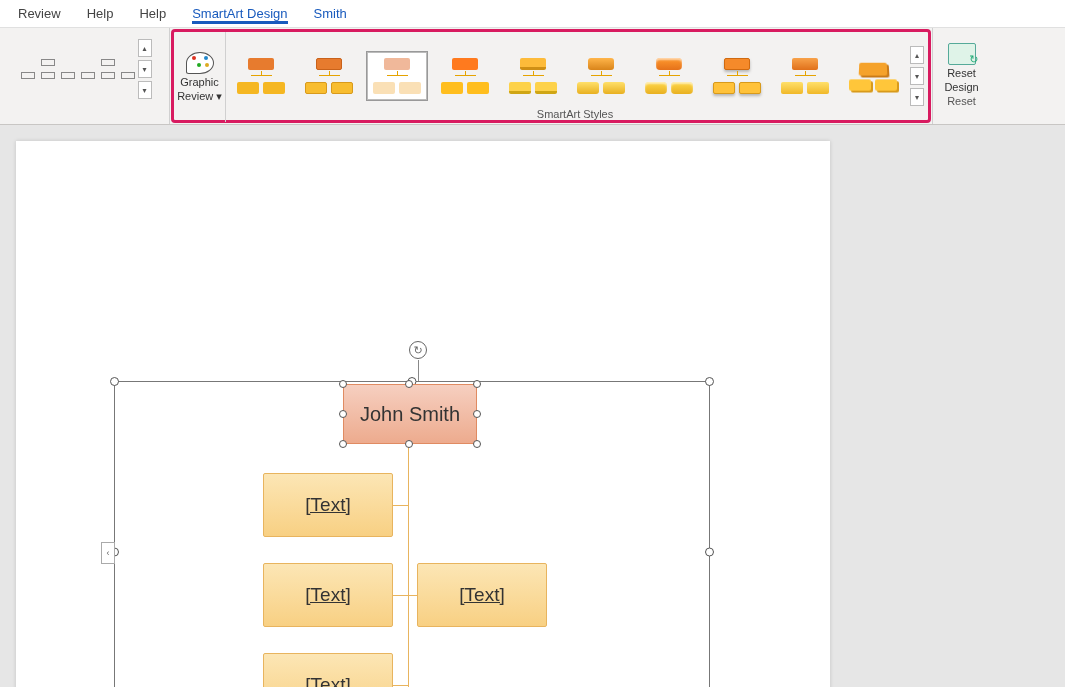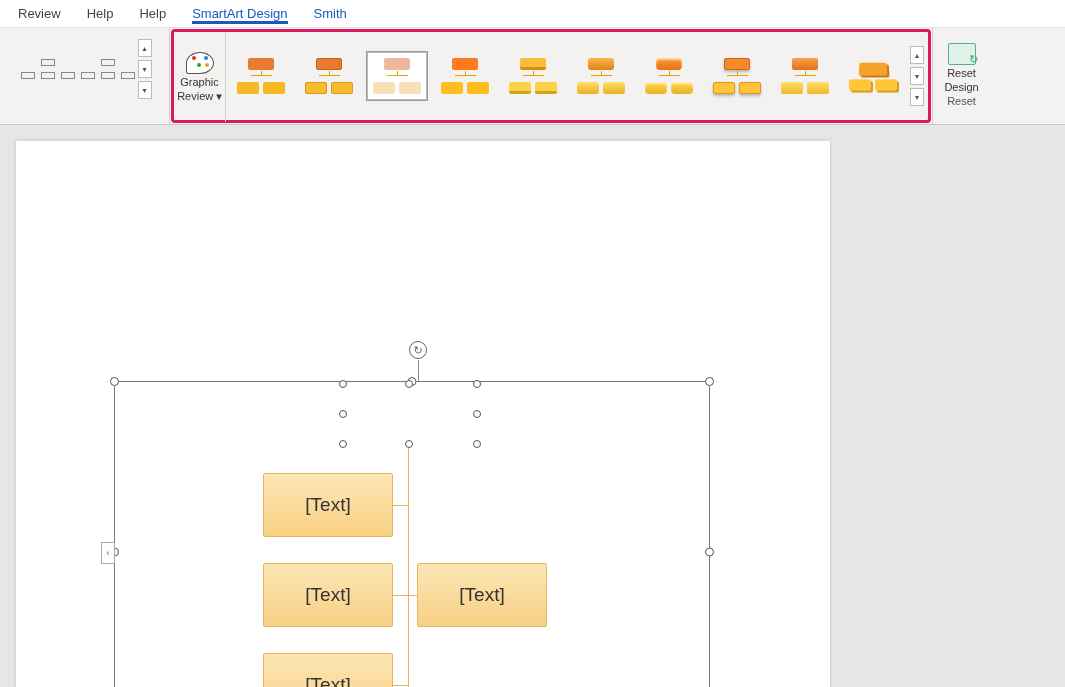--- a/index.html
+++ b/index.html
@@ -79,21 +79,21 @@
   .sel-frame { position:absolute; left:98px; top:240px; width:596px; height:342px; border:1px solid #777; }
   .handle { position:absolute; width:9px; height:9px; background:#fff; border:1px solid #555; border-radius:50%;}
   .h-tl{left:-5px;top:-5px;} .h-tr{right:-5px;top:-5px;}
   .h-t{left:50%;top:-5px;transform:translateX(-50%);}
   .h-l{left:-5px;top:50%;transform:translateY(-50%);} .h-r{right:-5px;top:50%;transform:translateY(-50%);}
 
   .collapse-tab { position:absolute; left:-14px; top:160px; width:14px;height:22px;border:1px solid #aaa;background:#fff;display:flex;align-items:center;justify-content:center;font-size:9px;color:#666;cursor:pointer;}
 
   .node { position:absolute; display:flex; align-items:center; justify-content:center; font-size:20px; color:#333;}
   .node.root { left:228px; top:2px; width:134px; height:60px; background:linear-gradient(#f6cfc0,#edab8e); border:1px solid #e08b62; border-radius:4px;}
-  .node.child { width:130px; height:64px; background:linear-gradient(#fce6b5,#f8d083); border:1px solid #e8b45e; border-radius:2px; font-size:19px;}
+  .node.child { width:130px; height:64px; background:linear-gradient(#fce6b5,#f8d083); border:1px solid #e8b45e; border-radius:2px; font-size:19px;text-decoration:underline;}
   .c1{left:148px; top:91px;}
   .c2{left:148px; top:181px;}
   .c3{left:302px; top:181px;}
   .c4{left:148px; top:271px;}
 
   .line { position:absolute; background:#e8b45e; }
   .l-v1{left:293px; top:62px; width:1px; height:274px;}
   .l-h1{left:278px; top:123px; width:15px; height:1px;}
   .l-h2{left:278px; top:213px; width:24px; height:1px;}
   .l-h3{left:278px; top:303px; width:15px; height:1px;}
@@ -236,20 +236,21 @@
           </div>
         <div class="gallery-ctl">
           <div>▴</div>
           <div>▾</div>
           <div>▾</div>
         </div>
       </div>
     </div>
   </div>
 
+  <div style="position:absolute;left:175px;top:108px;width:800px;text-align:center;font-size:11px;color:#555;">SmartArt Styles</div>
 
   <div class="group reset-group" style="border-left:1px solid #d0d0d0;border-right:none;">
     <div style="display:flex;flex-direction:column;align-items:center;gap:2px;cursor:pointer;">
       <div class="reset-icon"></div>
       <span>Reset</span>
       <span>Design</span>
     </div>
     <div class="group-label">Reset</div>
   </div>
 </div>
@@ -265,20 +266,21 @@
       <div class="handle h-l"></div>
       <div class="handle h-r"></div>
 
       <div class="collapse-tab">‹</div>
 
       <div class="line l-v1"></div>
       <div class="line l-h1"></div>
       <div class="line l-h2"></div>
       <div class="line l-h3"></div>
 
+      <div class="node root">John Smith</div>
       <div class="root-handles">
         <div class="rh rh1"></div>
         <div class="rh rh2"></div>
         <div class="rh rh3"></div>
         <div class="rh rh4"></div>
         <div class="rh rh5"></div>
         <div class="rh rh6"></div>
         <div class="rh rh7"></div>
         <div class="rh rh8"></div>
       </div>

